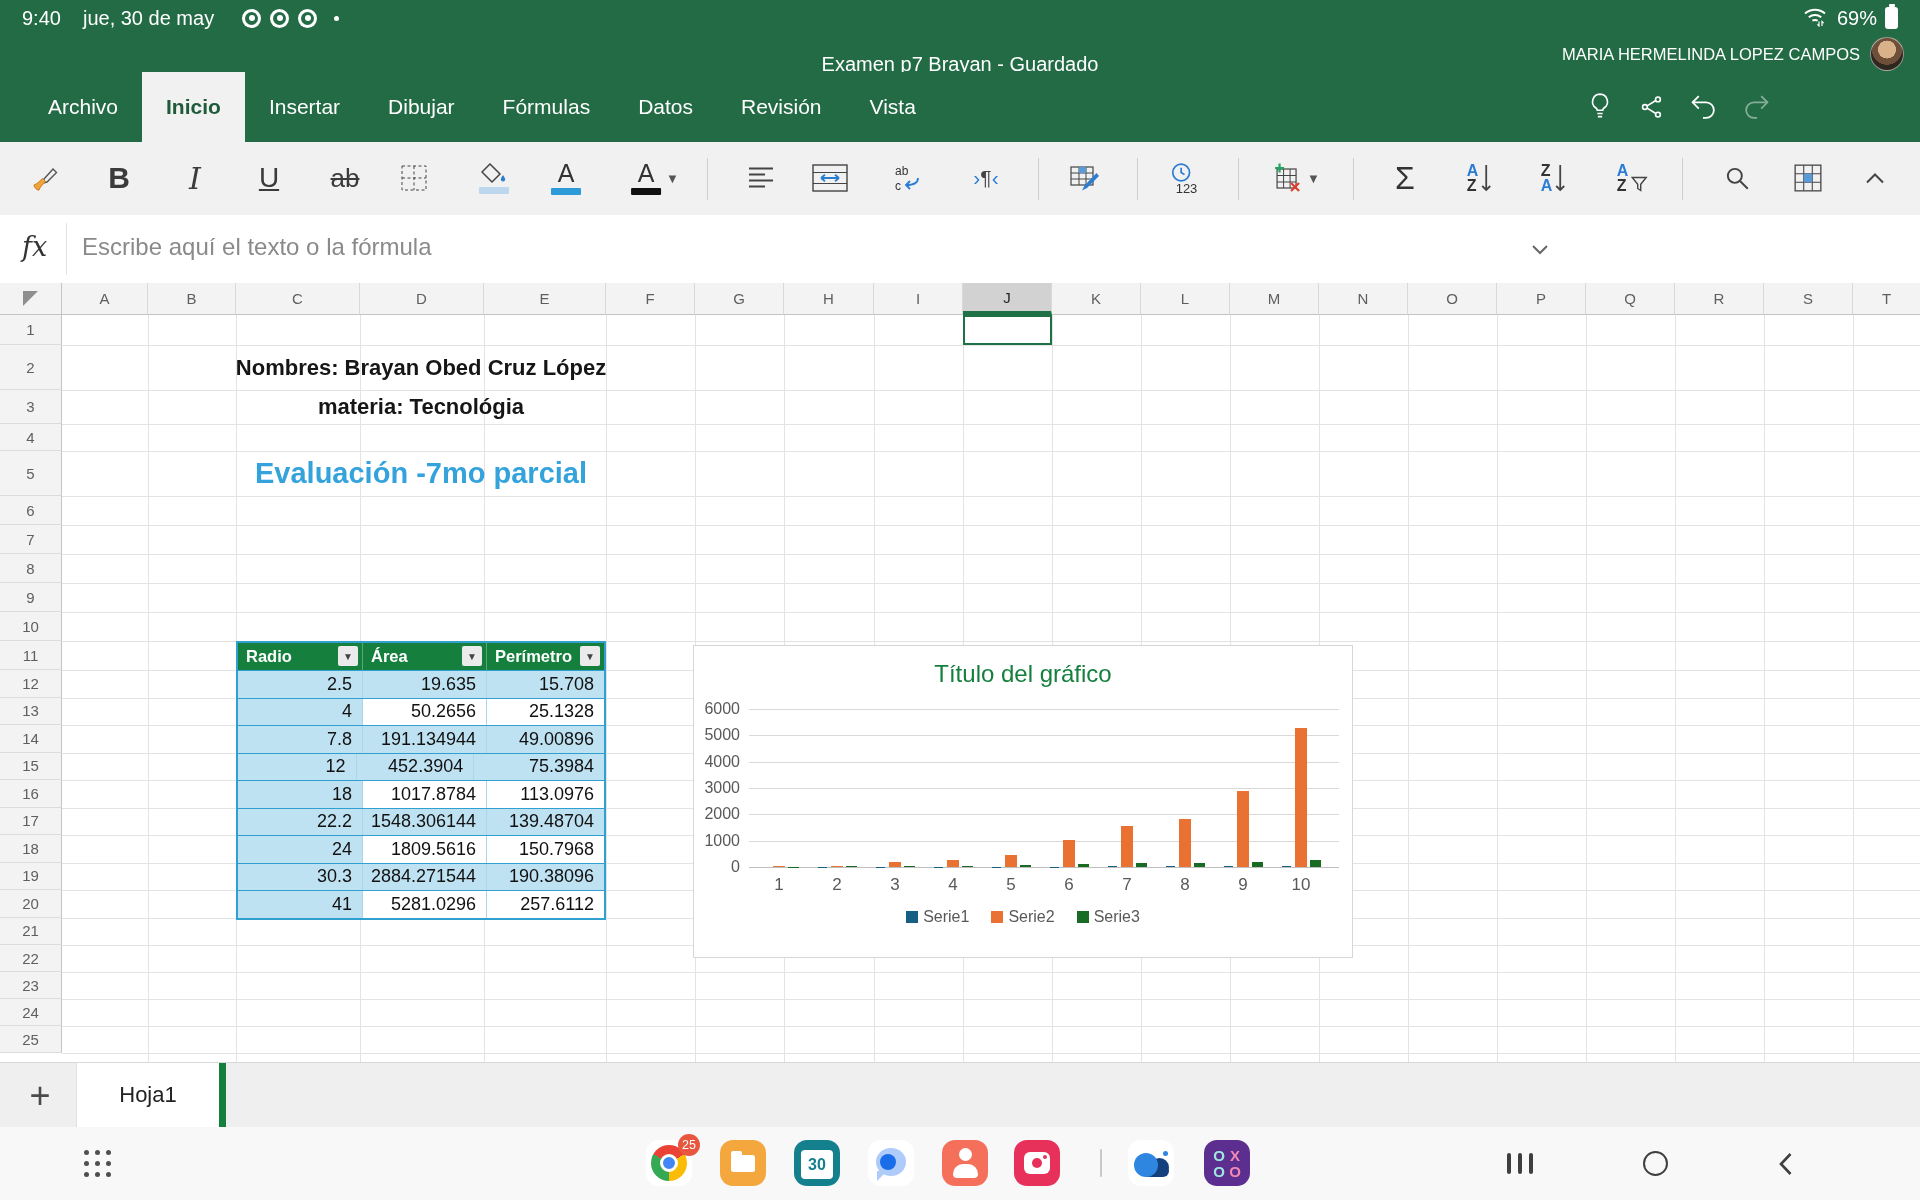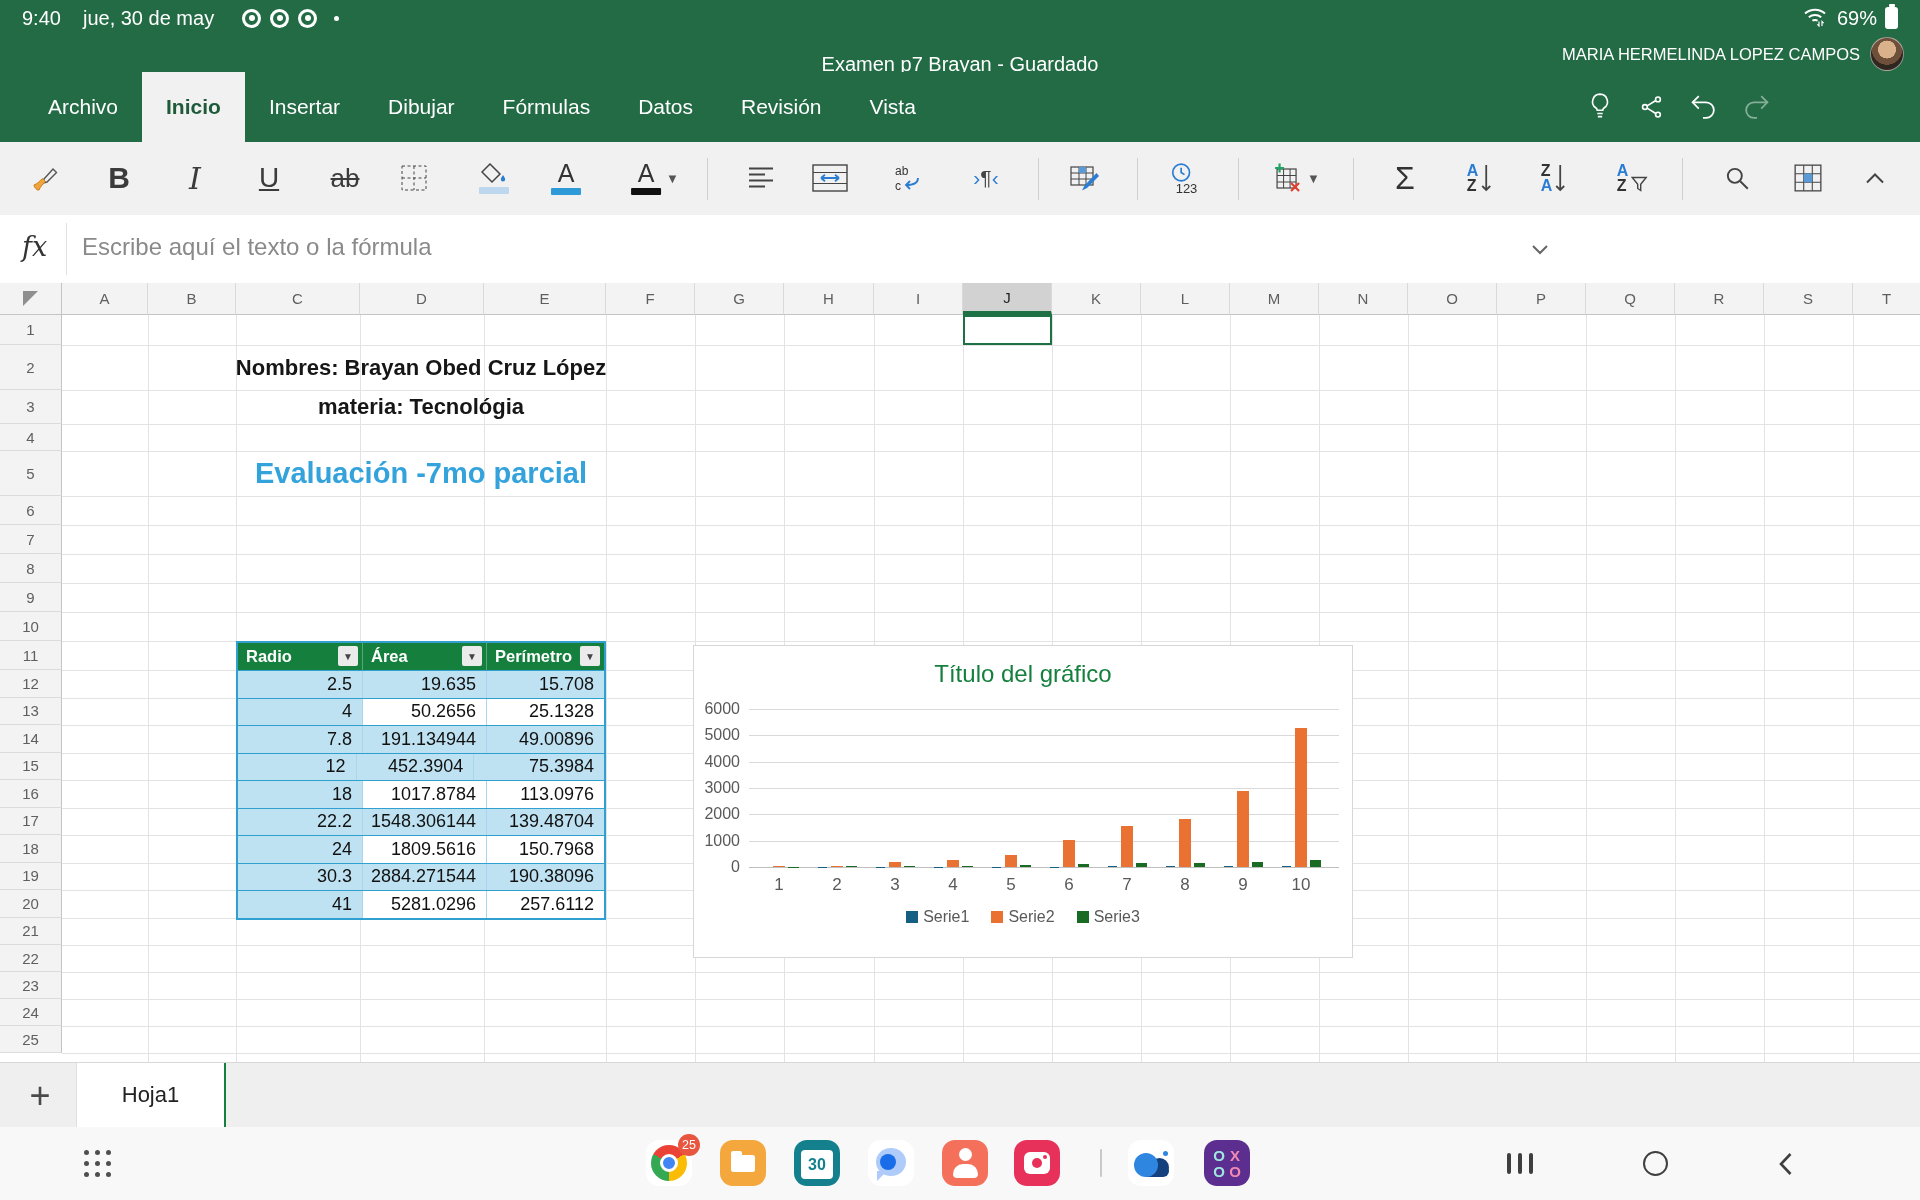--- a/index.html
+++ b/index.html
@@ -89,21 +89,21 @@
   .ch-xl{position:absolute;width:40px;text-align:center;font-size:17px;color:#595959;transform:translateX(-50%);}
   .ch-bar{position:absolute;}
   .ch-legend{position:absolute;left:0;right:0;display:flex;justify-content:center;gap:22px;align-items:center;}
   .ch-li{display:flex;align-items:center;gap:5px;font-size:16px;color:#595959;}
   .ch-sw{width:12px;height:12px;display:inline-block;}
   
   .sheetbar{position:absolute;left:0;top:1062px;width:1920px;height:65px;background:#EFEFEF;border-top:1px solid #D8D8D8;box-sizing:border-box;}
   .addsheet{position:absolute;left:18px;top:0;width:44px;height:65px;display:flex;align-items:center;justify-content:center;
             font-size:36px;font-weight:300;color:#4a4a4a;}
   .stab{position:absolute;top:0;height:64px;background:#fff;display:flex;align-items:center;justify-content:center;
-        font-size:22px;color:#222;border-right:2px solid #15803d;border-left:1px solid #E0E0E0;box-sizing:border-box;}
+        font-size:22px;color:#222;border-right:7px solid #15803d;border-left:1px solid #E0E0E0;box-sizing:border-box;}
   
   .navbar{position:absolute;left:0;top:1127px;width:1920px;height:73px;background:#F7F8F7;}
   .drawer{position:absolute;left:84px;top:23px;width:28px;height:28px;display:grid;grid-template-columns:repeat(3,1fr);gap:5.5px;}
   .drawer span{width:5px;height:5px;border-radius:50%;background:#4F4F4F;}
   .dock-app{position:absolute;top:13px;width:46px;height:46px;border-radius:13px;}
   .badge{position:absolute;top:-6px;right:-8px;min-width:22px;height:22px;border-radius:11px;background:#E8563F;color:#fff;
          font-size:12.5px;display:flex;align-items:center;justify-content:center;padding:0 3px;box-sizing:border-box;}
   .dockdiv{position:absolute;left:1100px;top:22px;width:2px;height:28px;background:#C9C9C9;border-radius:1px;}
   .app-chrome{background:#fff;}
   .chrome-ball{position:absolute;inset:5px;border-radius:50%;background:conic-gradient(from -60deg,#EA4335 0 120deg,#FBBC05 120deg 240deg,#34A853 240deg 360deg);}

